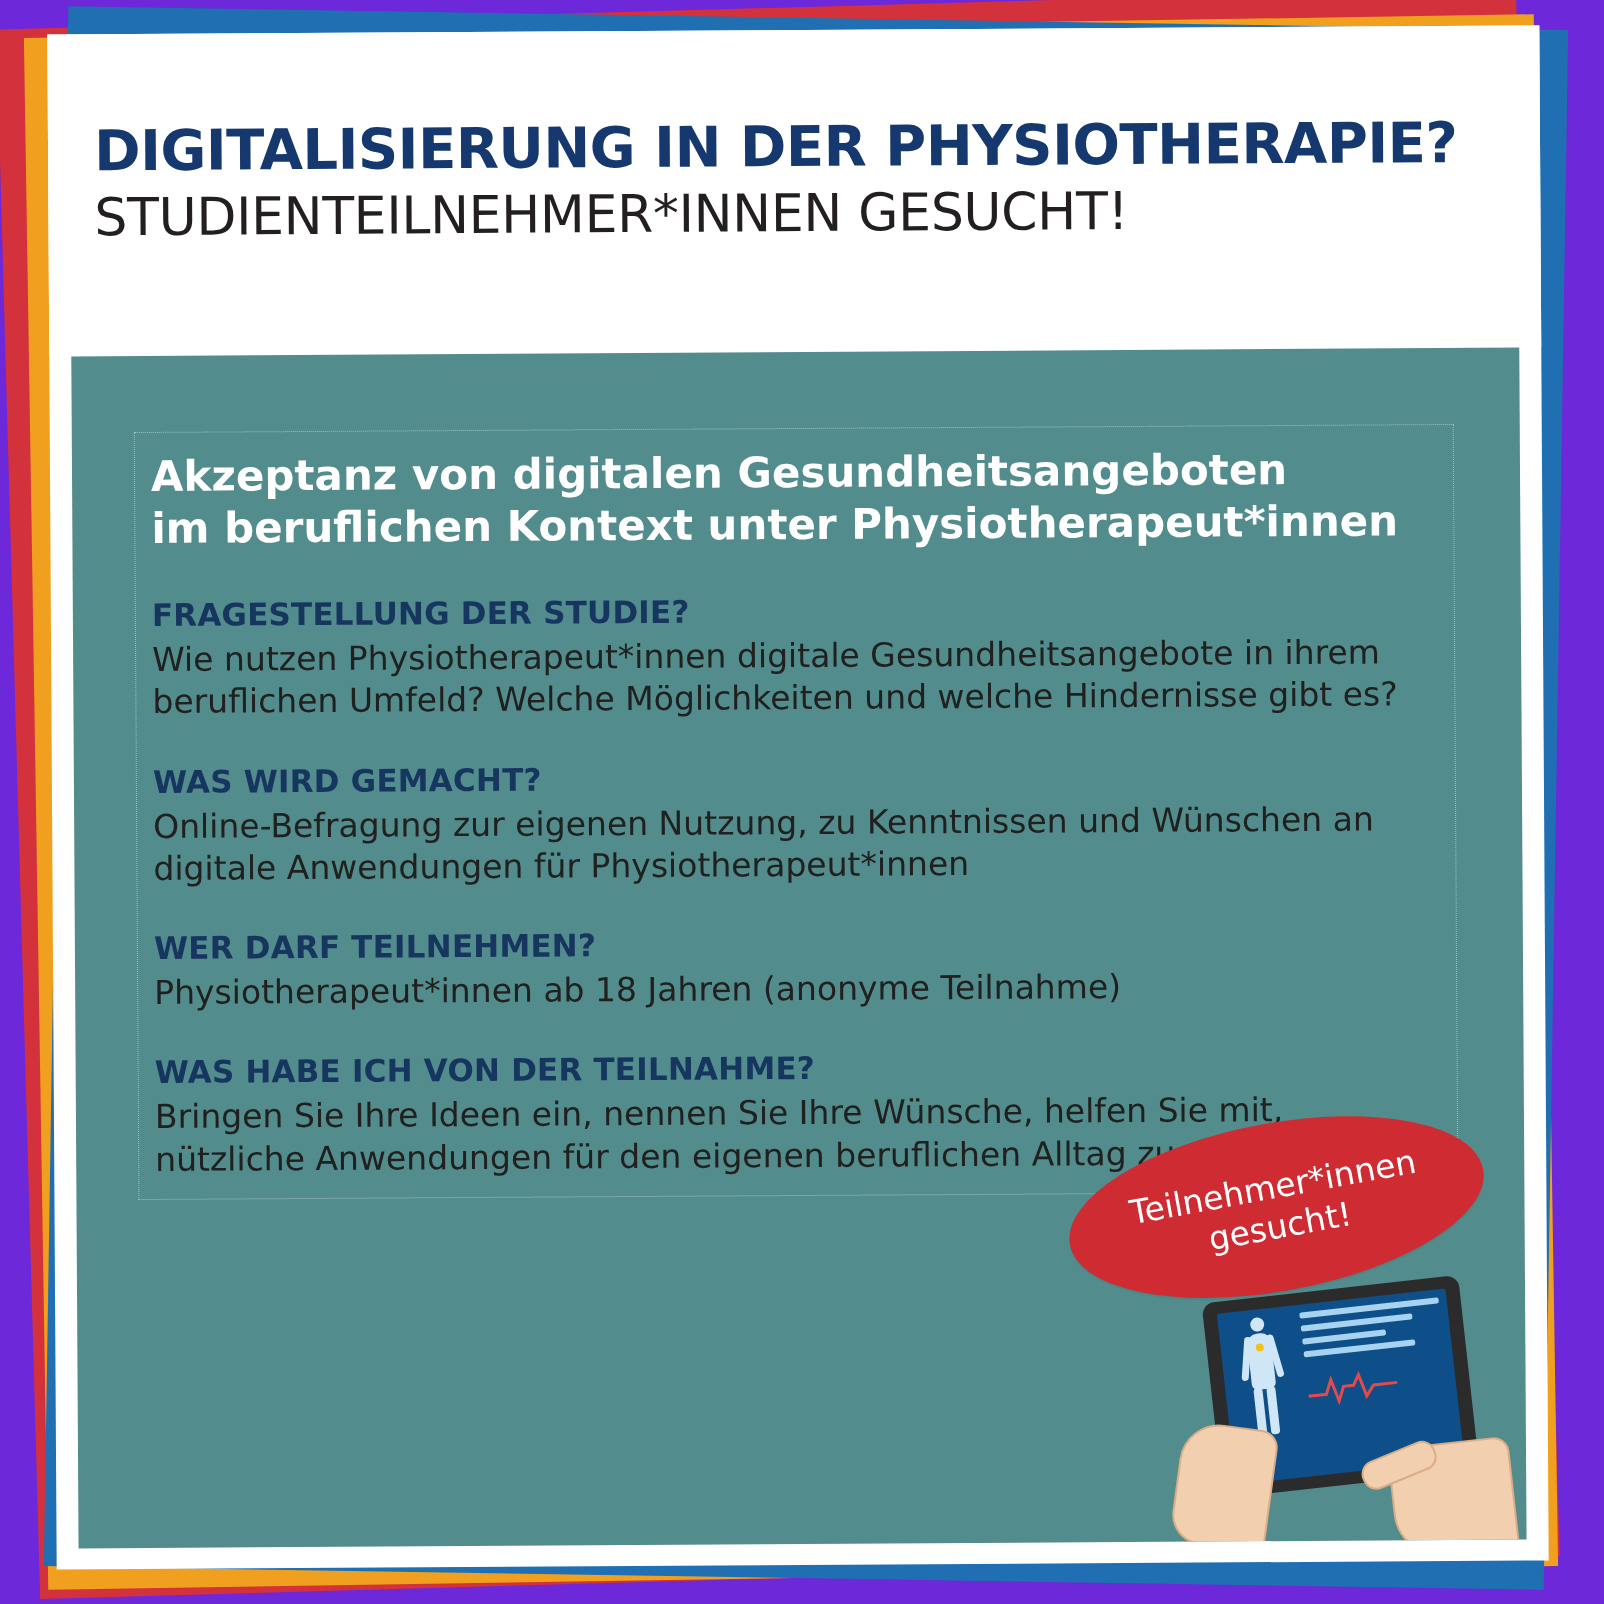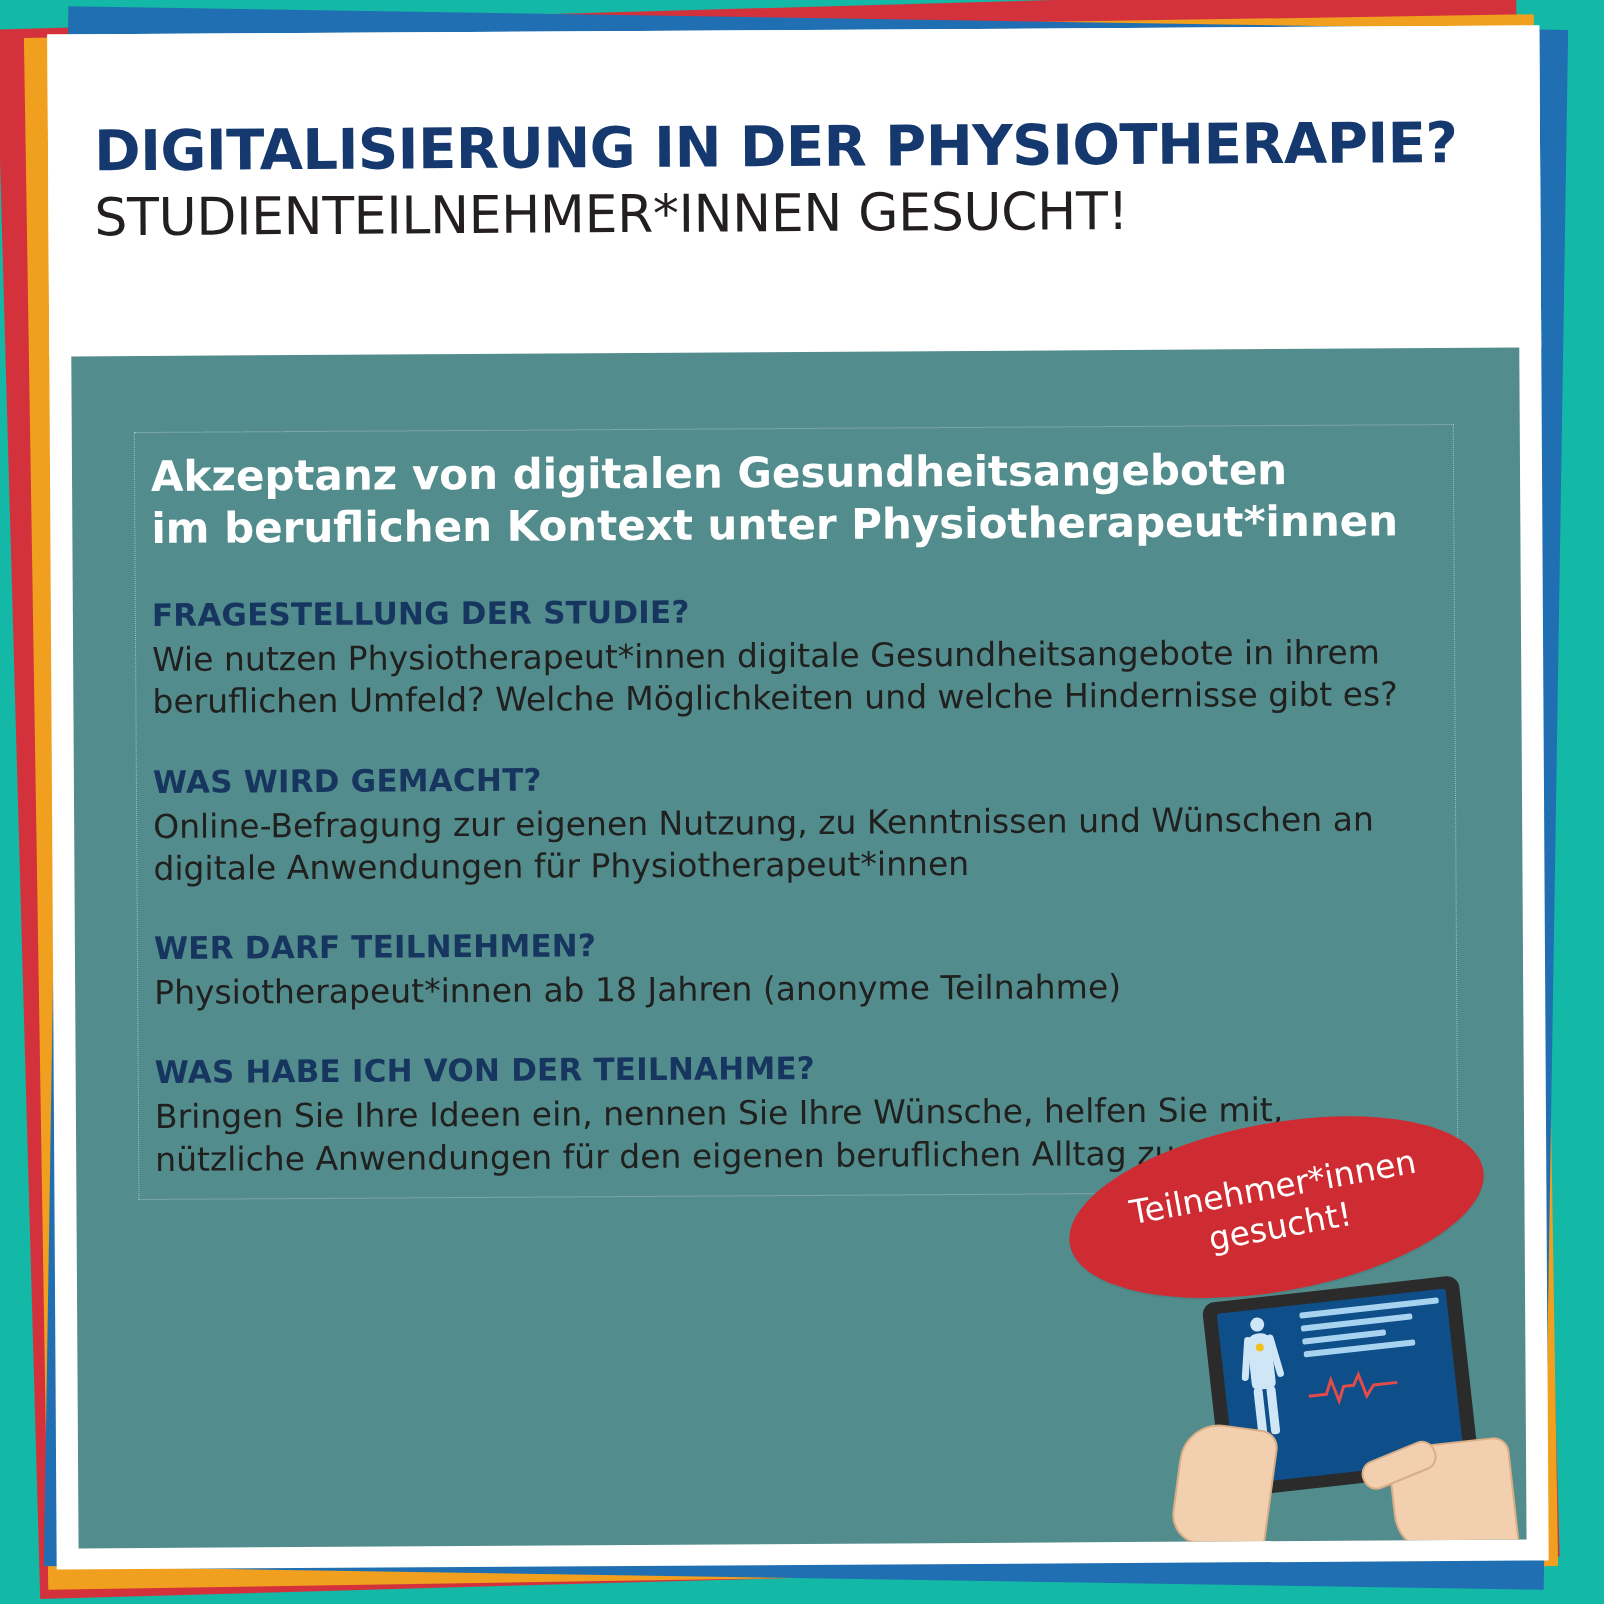--- a/index.html
+++ b/index.html
@@ -11,21 +11,21 @@
     width: 1604px;
     height: 1604px;
     overflow: hidden;
     font-family: "DejaVu Sans", sans-serif;
   }
 
   .poster {
     position: relative;
     width: 1604px;
     height: 1604px;
-    background: #14b8a6;
+    background: #6d28d9;
     overflow: hidden;
   }
 
   
   .sheet {
     position: absolute;
     box-shadow: 0 0 0 rgba(0,0,0,0);
   }
   .sheet-red {
     left: 18px;  top: 8px;

